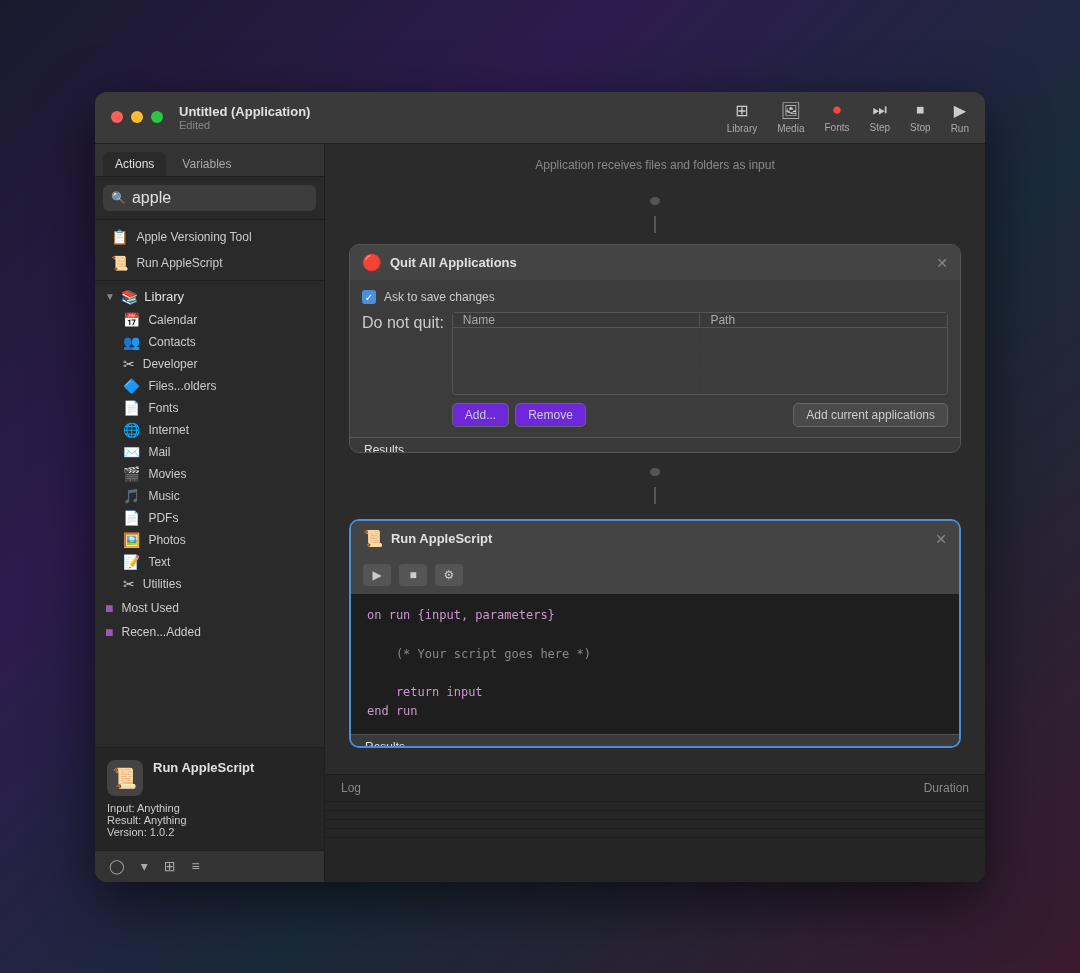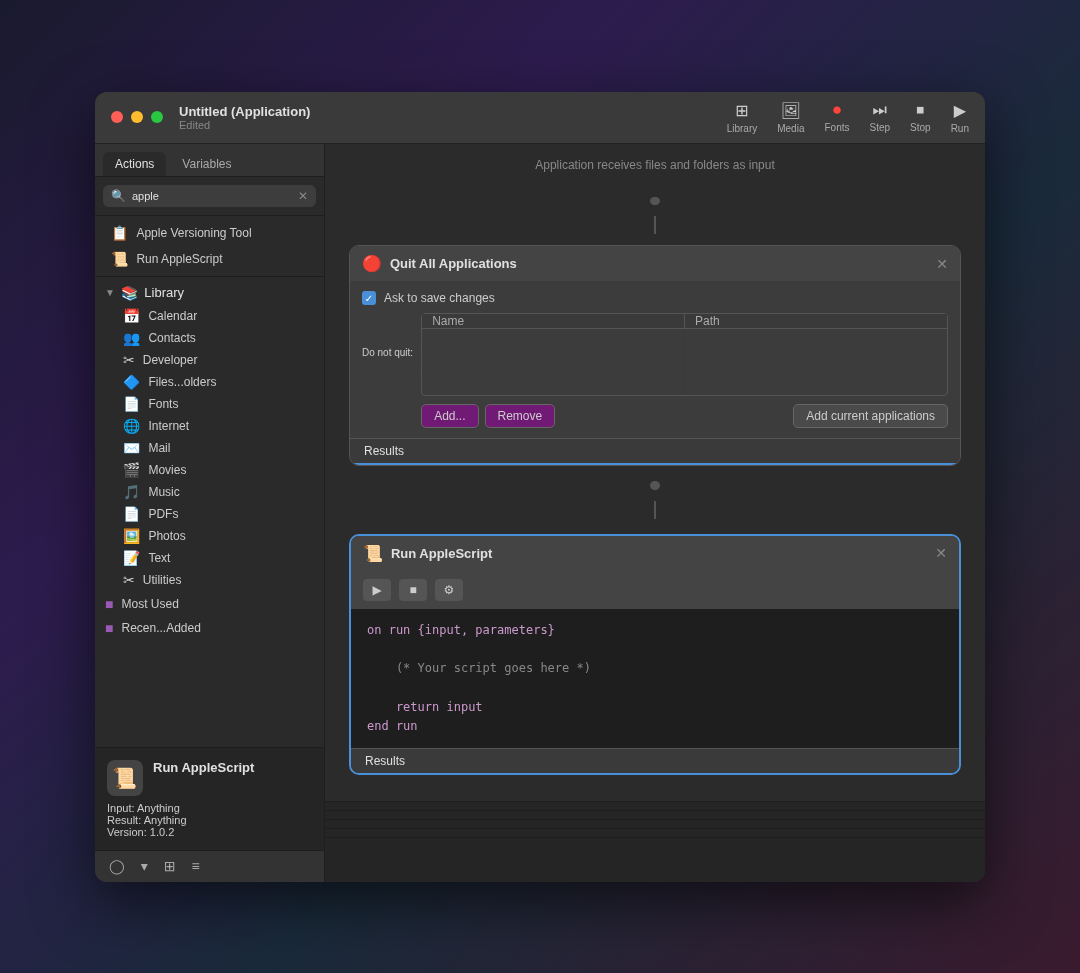--- a/index.html
+++ b/index.html
@@ -122,21 +122,21 @@
       display: flex;
       align-items: center;
       padding: 4px 8px;
       gap: 6px;
     }
     .search-input-wrap input {
       background: transparent;
       border: none;
       outline: none;
       color: #e0e0e0;
-      font-size: 11px;
+      font-size: 16px;
       flex: 1;
     }
     .search-icon { color: #888; font-size: 12px; }
     .clear-icon { color: #888; font-size: 12px; cursor: pointer; }
     .sidebar-list {
       flex: 1;
       overflow-y: auto;
       padding: 4px 0;
     }
     .sidebar-list::-webkit-scrollbar { width: 6px; }
@@ -329,25 +329,24 @@
     .checkbox-label {
       font-size: 12px;
       color: #ccc;
     }
     .do-not-quit {
       display: flex;
       align-items: flex-start;
       gap: 8px;
     }
     .do-not-quit-label {
-      font-size: 10px;
+      font-size: 16px;
       color: #ccc;
       white-space: nowrap;
       padding-top: 2px;
-      margin-top: 32px;
     }
     .table-area {
       flex: 1;
       border: 1px solid #555;
       border-radius: 4px;
     }
     .table-header {
       display: flex;
       background: #3a3a3a;
       border-bottom: 1px solid #555;
@@ -374,21 +373,21 @@
       border-right: 1px solid #3a3a3a;
     }
     .table-cell:last-child { border-right: none; }
     .action-buttons {
       display: flex;
       gap: 6px;
       margin-top: 8px;
       align-items: center;
     }
     .btn-small {
-      background: #701a75;
+      background: #6d28d9;
       border: 1px solid #666;
       border-radius: 5px;
       padding: 4px 12px;
       font-size: 12px;
       color: #ccc;
       cursor: pointer;
     }
     .btn-add-current {
       margin-left: auto;
       background: #4a4a4a;
@@ -725,20 +724,24 @@
           </div>
           <div class="card-tabs">
             <div class="card-tab active">Results</div>
             <div class="card-tab">Options</div>
           </div>
         </div>
 
         <div style="flex:1"></div>
 
         <div class="log-area">
+          <div class="log-header">
+            <span class="log-col-header">Log</span>
+            <span class="log-col-header duration">Duration</span>
+          </div>
           <div class="log-rows">
             <div class="log-row">
               <span class="log-row-text"></span>
             </div>
             <div class="log-row">
               <span class="log-row-text"></span>
             </div>
             <div class="log-row">
               <span class="log-row-text"></span>
             </div>

